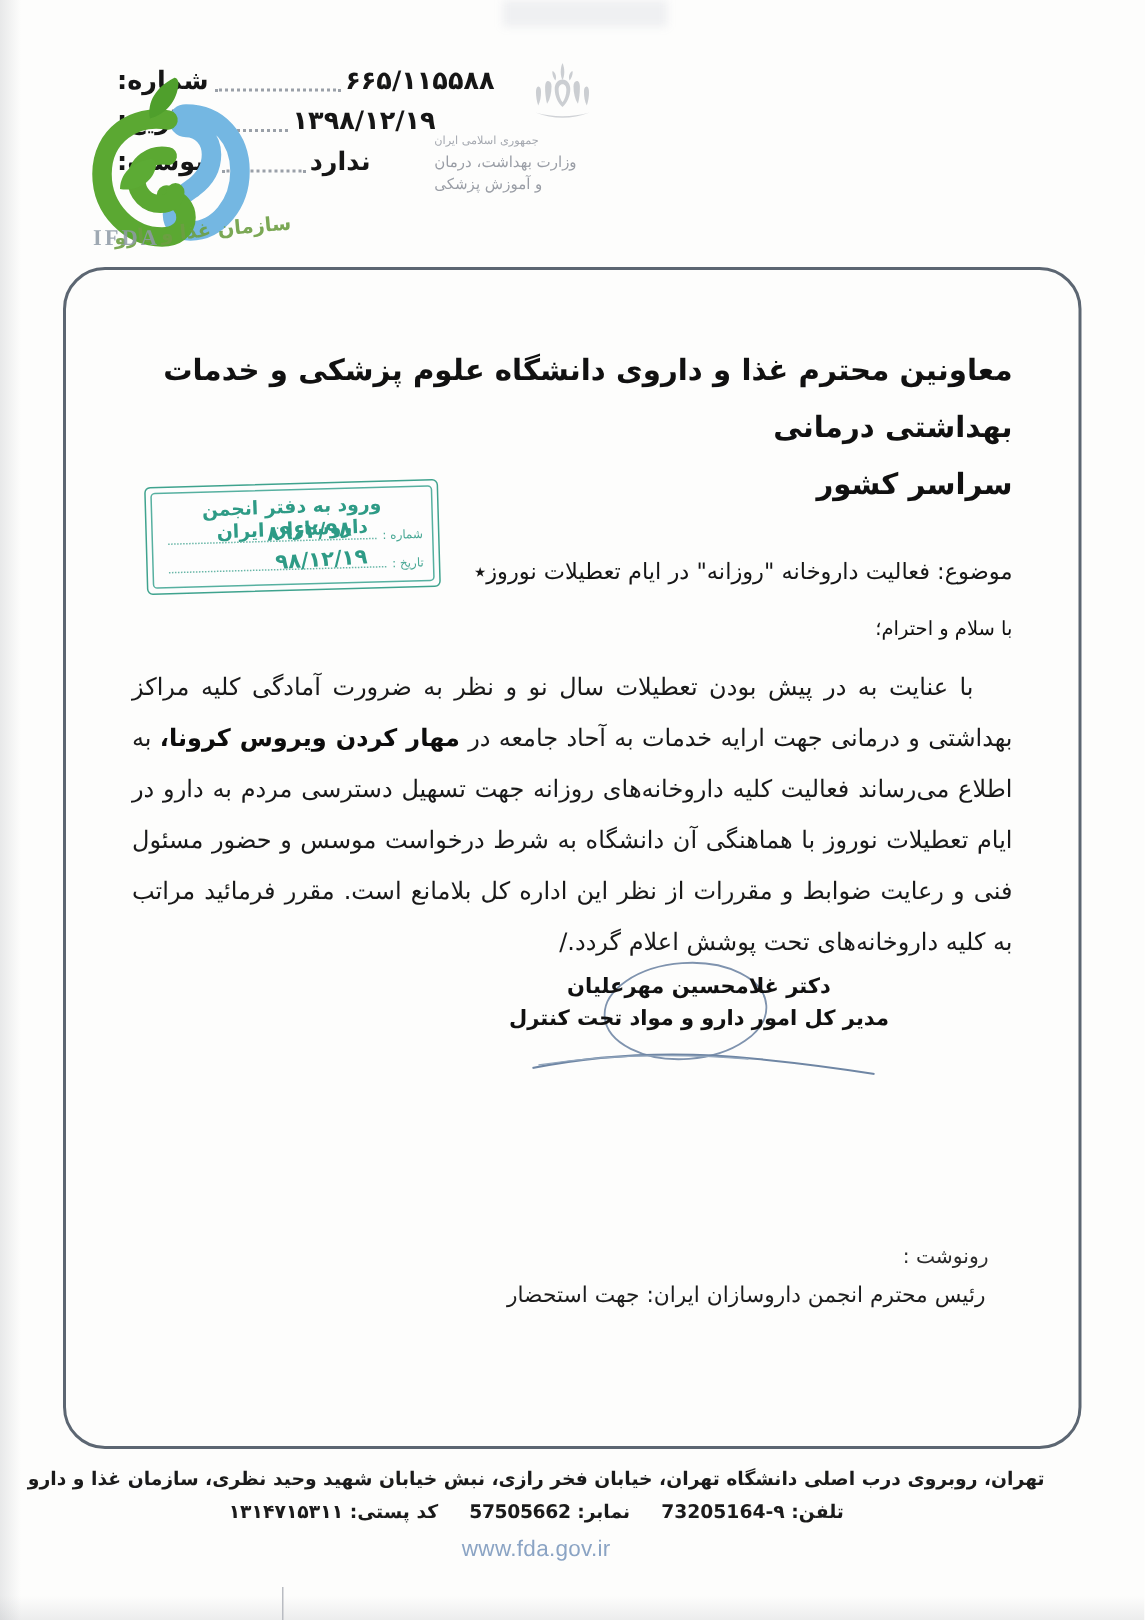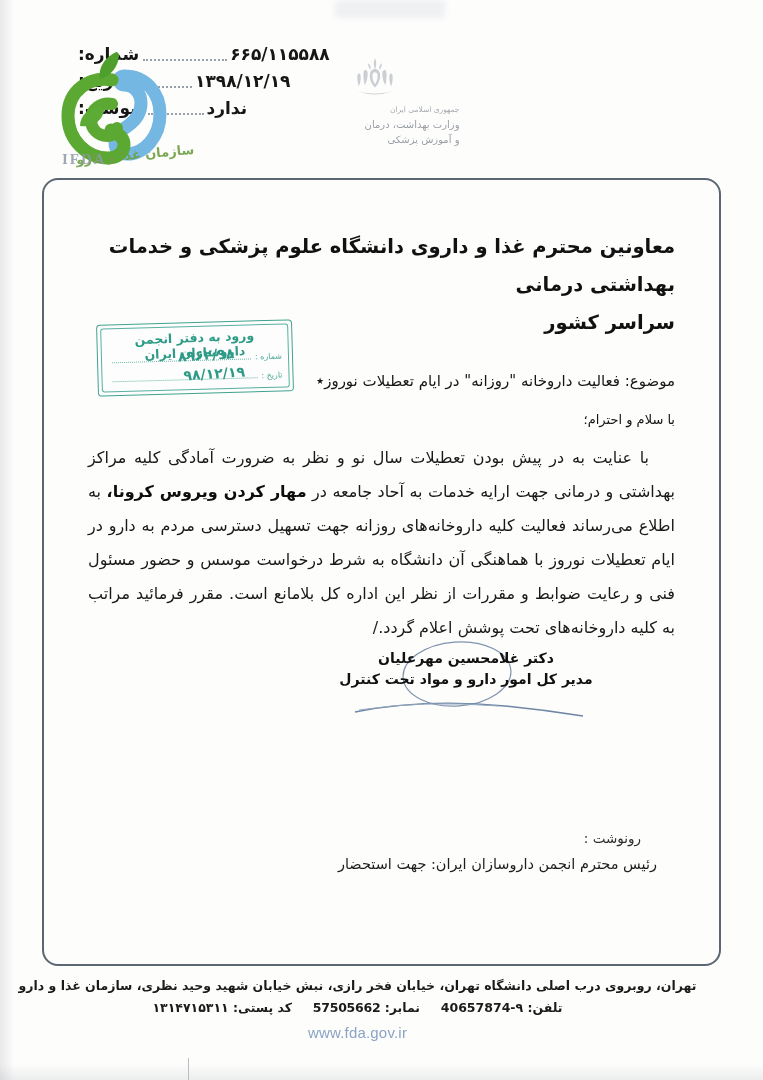--- a/index.html
+++ b/index.html
@@ -102,23 +102,23 @@
   .meta-row.r1 .meta-dots { width: 84px; }
   .meta-row.r2 .meta-dots { width: 62px; }
   .meta-row.r3 .meta-dots { width: 56px; }
 
   
   .ministry {
     position: absolute;
     top: 4px;
     left: 0;
     right: 14px;
-    margin: 16px auto;
+    margin: 0 auto;
     width: 170px;
-    text-align: right;
+    text-align: left;
     color: #a9adb4;
   }
   .emblem {
     width: 46px;
     height: 42px;
     margin: 0 auto 6px auto;
     display: block;
     opacity: .62;
   }
   .ministry-line {
@@ -163,21 +163,21 @@
   }
 
   
   .frame {
     position: absolute;
     top: 178px;
     left: 42px;
     width: 679px;
     height: 788px;
     border: 2px solid #5c6672;
-    border-radius: 16px;
+    border-radius: 28px;
     box-sizing: border-box;
     background: transparent;
   }
 
   .frame-inner {
     position: absolute;
     inset: 0;
     padding: 48px 44px 20px 44px;
     box-sizing: border-box;
   }
@@ -262,21 +262,21 @@
     position: absolute;
     top: 650px;
     right: 44px;
     left: 44px;
     text-align: right;
   }
   .cc-label {
     font-size: 13.5px;
     color: #2b2b2b;
     margin-bottom: 10px;
-    margin-right: 34px;
+    margin-right: 16px;
   }
   .cc-item {
     font-size: 14.5px;
     color: #1d1d1d;
     margin-right: 18px;
   }
 
   
   .stamp {
     position: absolute;
@@ -491,21 +491,21 @@
       <span class="line"></span>
     </div>
     <div class="stamp-val v1">۸۹۶۲/۹۸</div>
     <div class="stamp-val v2">۹۸/۱۲/۱۹</div>
   </div>
 
   <div class="footer">
     <div class="footer-address">تهران، روبروی درب اصلی دانشگاه تهران، خیابان فخر رازی، نبش خیابان شهید وحید نظری، سازمان غذا و دارو</div>
     <div class="footer-contact">
       <span>تلفن:</span>
-      <span class="num">40657874-۹</span>
+      <span class="num">73205164-۹</span>
       <span class="gap"></span>
       <span>نمابر:</span>
       <span class="num">57505662</span>
       <span class="gap"></span>
       <span>کد پستی:</span>
       <span class="num">۱۳۱۴۷۱۵۳۱۱</span>
     </div>
     <div class="footer-url">www.fda.gov.ir</div>
   </div>
 

